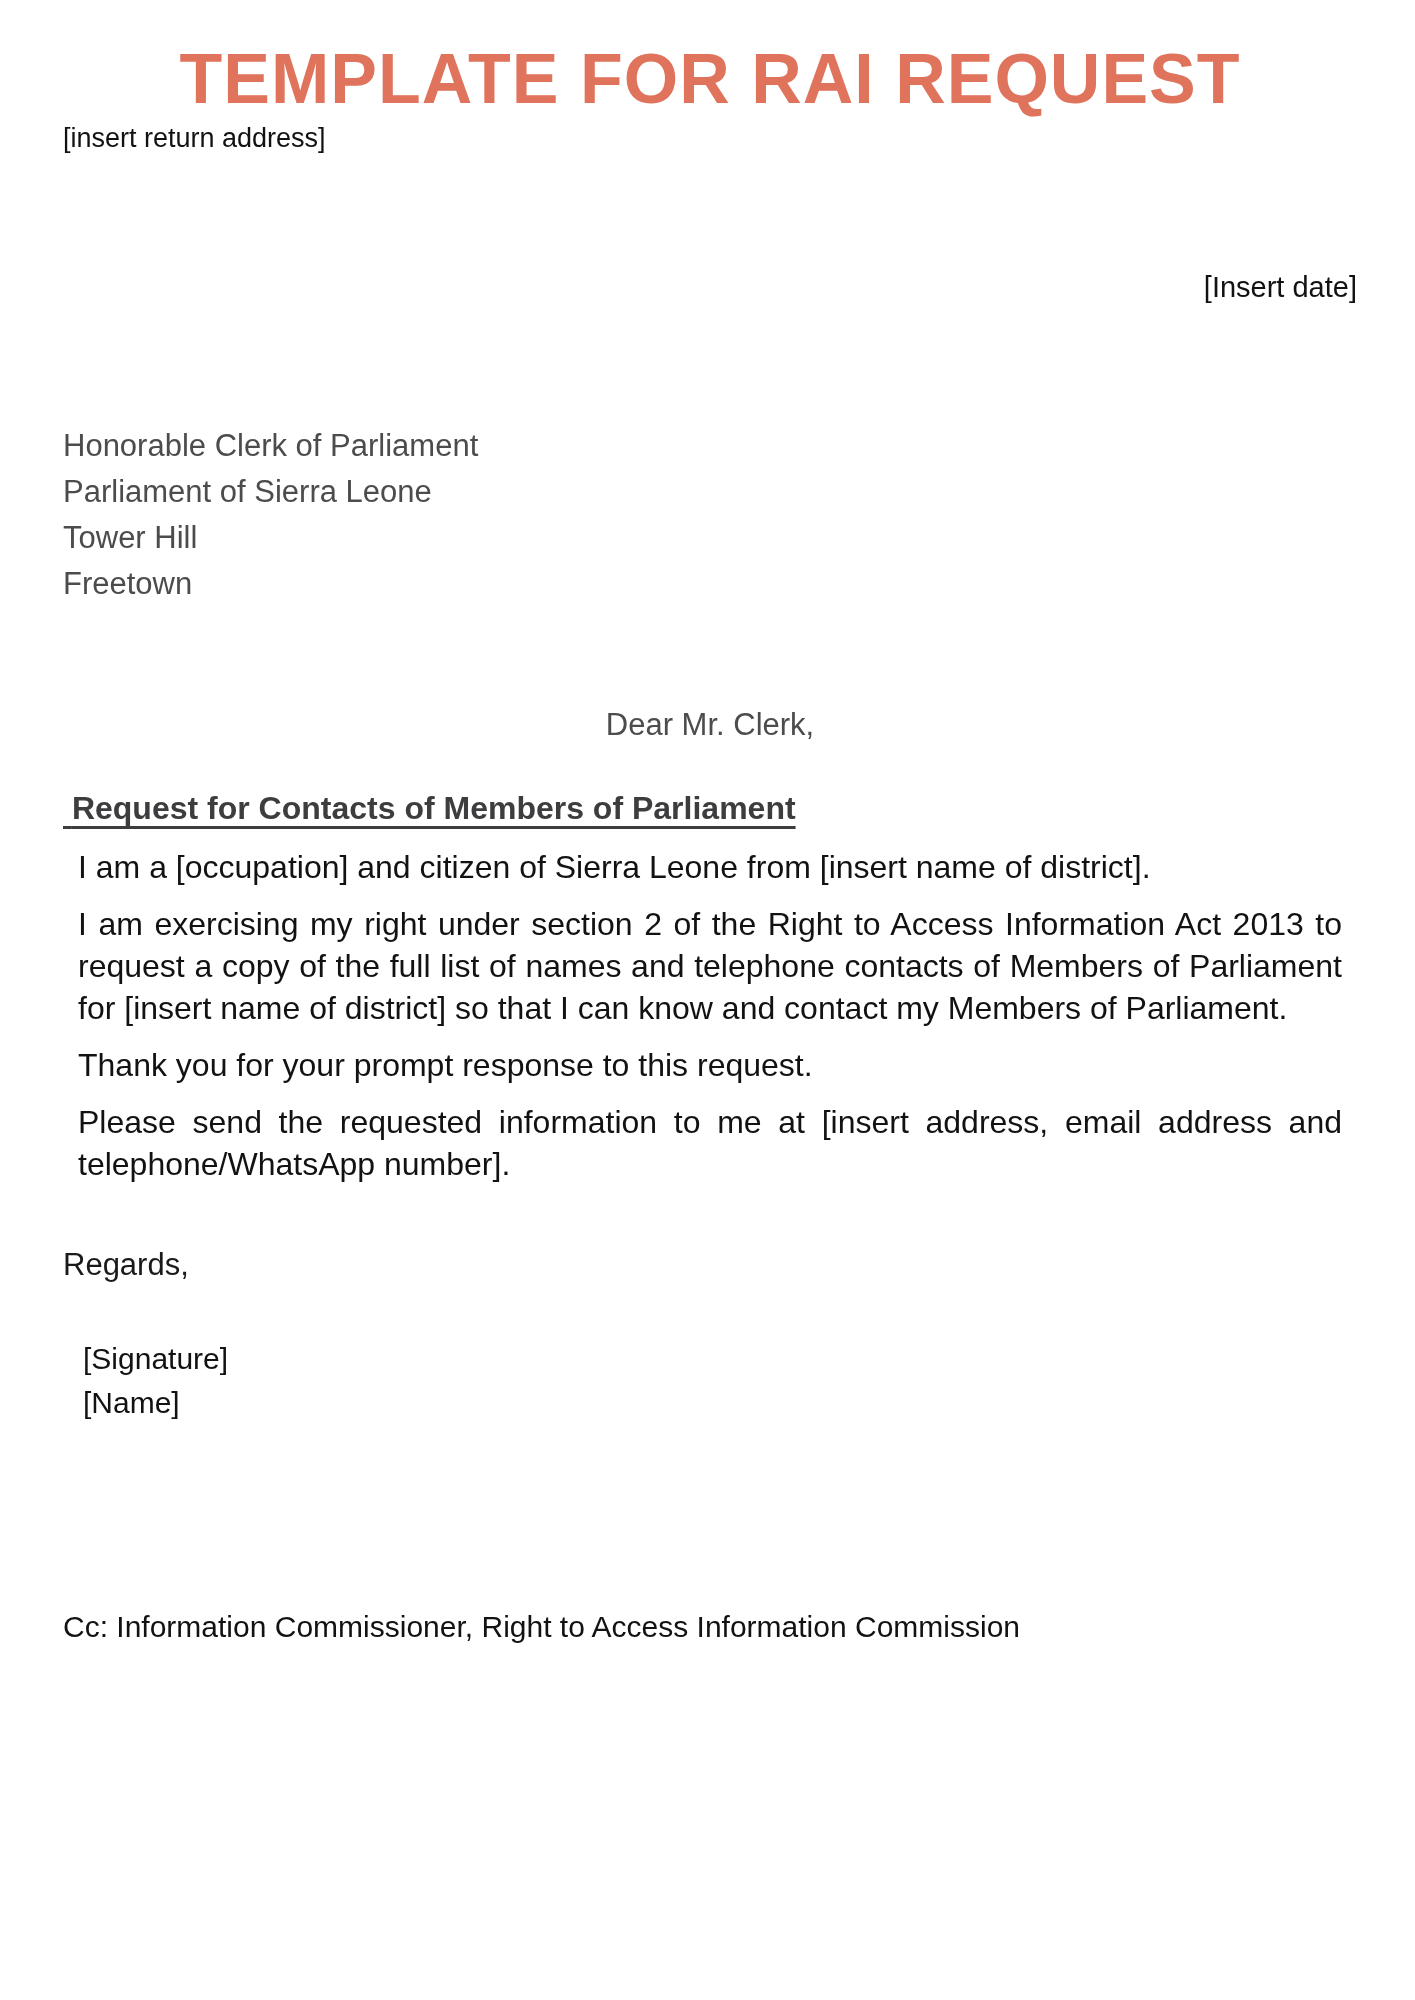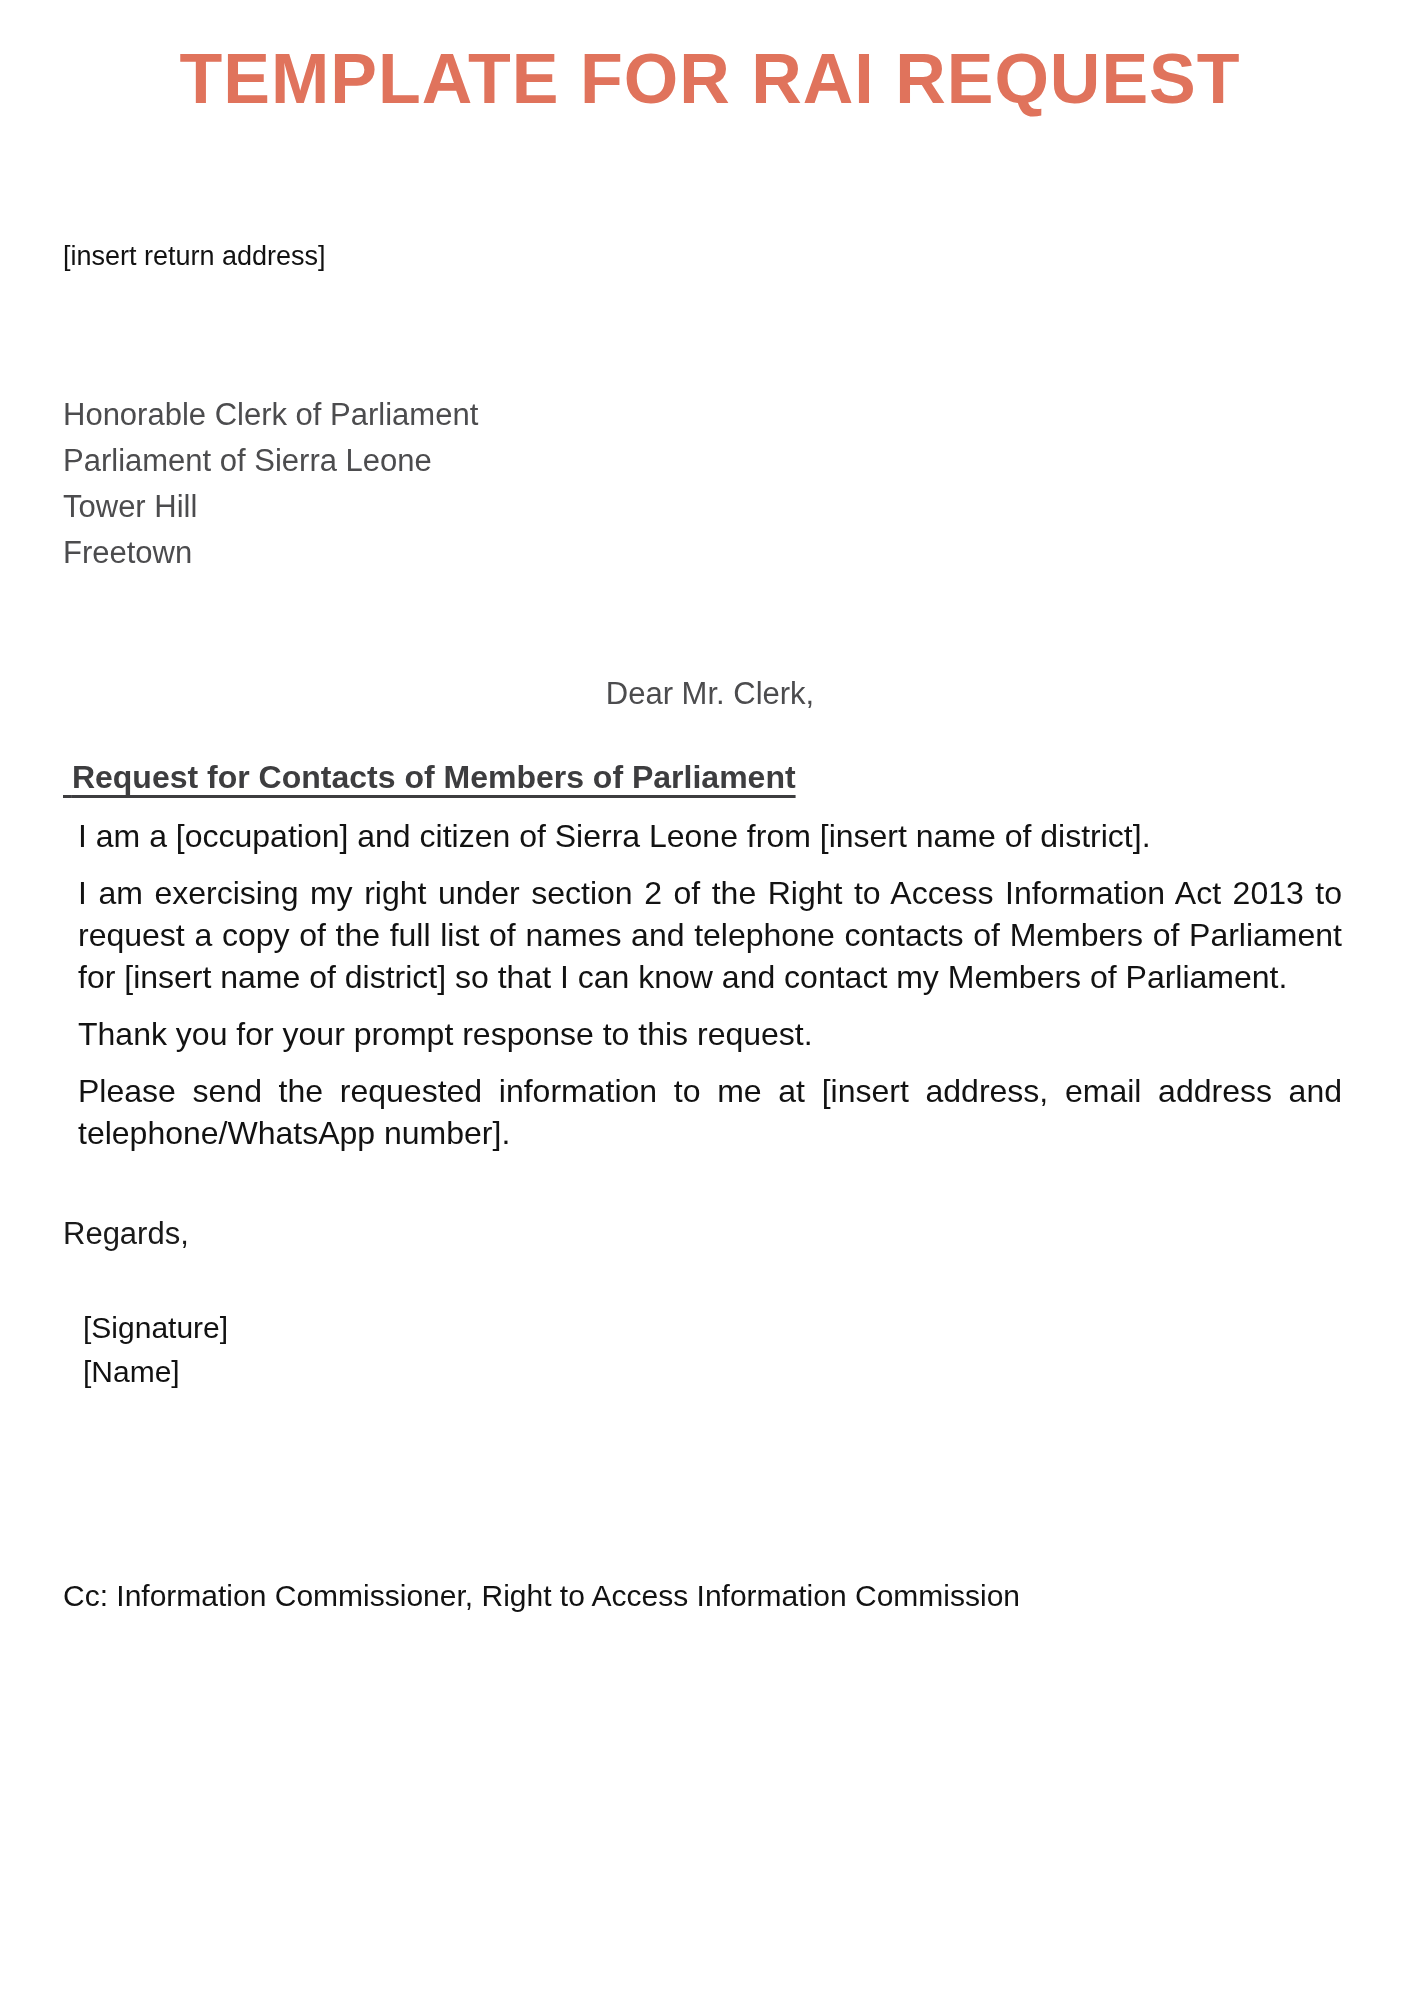--- a/index.html
+++ b/index.html
@@ -22,21 +22,20 @@
   .doc-title {
     margin: 40px 0 0 0;
     font-size: 70px;
     line-height: 78px;
     font-weight: 700;
     letter-spacing: 1px;
     text-align: center;
     color: #e0735c;
   }
   .return-address {
-    margin-top: 118px;
     font-size: 27px;
     line-height: 40px;
     color: #121212;
   }
   .date-line {
     margin-top: 109px;
     font-size: 29px;
     line-height: 40px;
     text-align: right;
     color: #121212;
@@ -98,20 +97,21 @@
 </style>
 </head>
 <body>
 
 <div class="page">
 
   <h1 class="doc-title">TEMPLATE FOR RAI REQUEST</h1>
 
   <div class="return-address">[insert return address]</div>
 
+  <div class="date-line">[Insert date]</div>
 
   <div class="recipient">
     <div class="recipient-line">Honorable Clerk of Parliament</div>
     <div class="recipient-line">Parliament of Sierra Leone</div>
     <div class="recipient-line">Tower Hill</div>
     <div class="recipient-line">Freetown</div>
   </div>
 
   <div class="salutation">Dear Mr. Clerk,</div>
 

